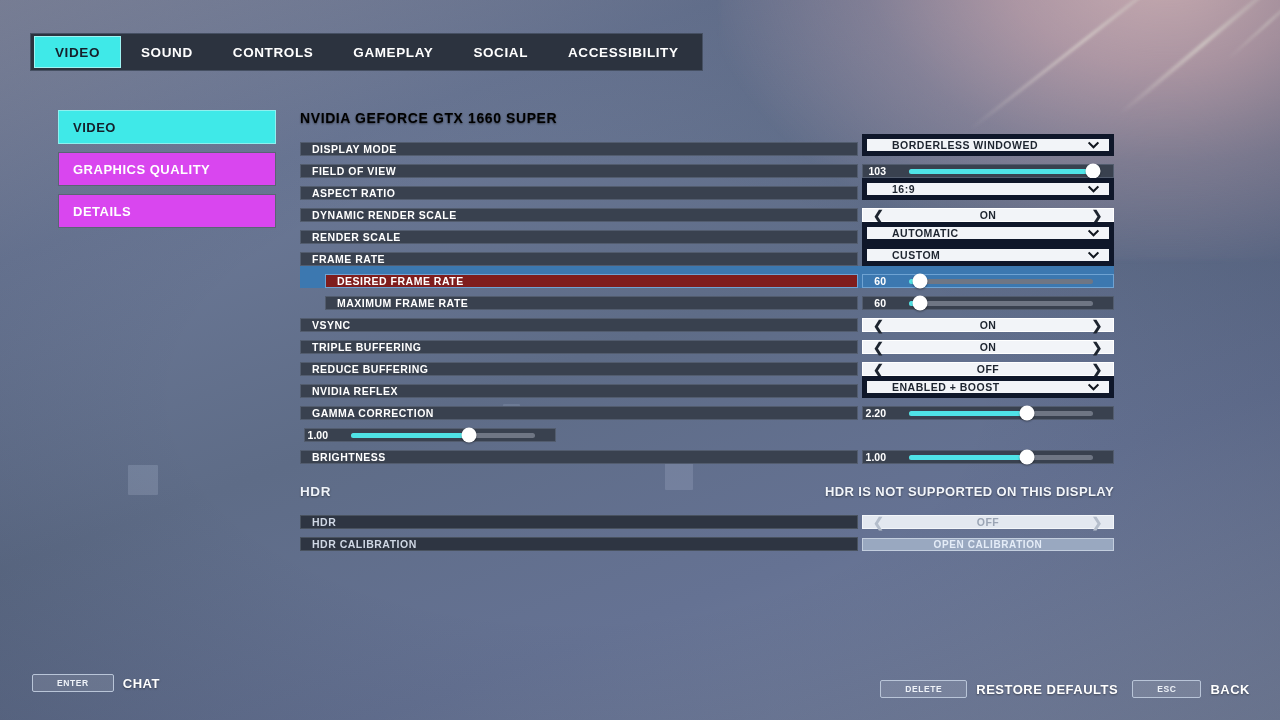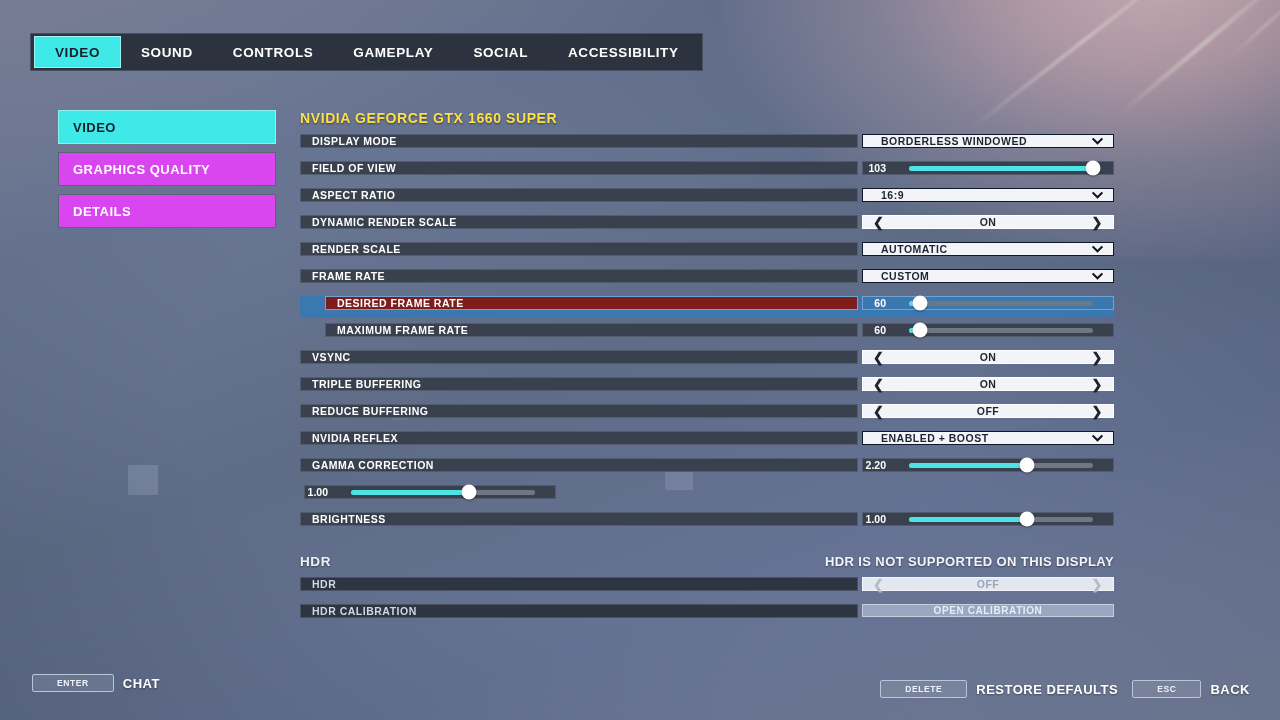--- a/index.html
+++ b/index.html
@@ -39,36 +39,36 @@
 
   
   #sidebar{position:absolute;left:58px;top:110px;width:218px;}
   .side-item{height:34px;margin-bottom:8px;display:flex;align-items:center;
     padding-left:14px;box-sizing:border-box;color:#ffffff;font-size:13px;font-weight:bold;
     letter-spacing:.5px;background:#d946ef;border:1px solid #5a6475;cursor:pointer;}
   .side-item.active{background:#3fe9e8;color:#16202c;border-color:#8ff0ef;}
 
   
   #panel{position:absolute;left:300px;top:110px;width:814px;}
-  .gpu-title{color:#fde047;font-size:14px;font-weight:bold;letter-spacing:.6px;
+  .gpu-title{color:#000000;font-size:14px;font-weight:bold;letter-spacing:.6px;
     margin-bottom:8px;text-shadow:0 1px 2px rgba(0,0,0,.45);}
-  .row{height:22px;margin-bottom:5px;display:flex;align-items:flex-start;position:relative;}
+  .row{height:22px;display:flex;align-items:flex-end;position:relative;}
   .row .label{flex:1;background:#39414f;border:1px solid #525c6e;box-sizing:border-box;
     display:flex;align-items:center;padding-left:11px;color:#ffffff;font-size:10.5px;
     font-weight:bold;letter-spacing:.5px;}
   .row.indent{padding-left:25px;}
   .row.sel .label{background:#7f1d1d;border-color:#6fa3d3;}
   .row.sel{background:#3c78b0;}
   .row.sel .ctrl-slider{background:#3c78b0;border-color:#6fa3d3;}
 
   
   .ctrl{width:252px;margin-left:4px;box-sizing:border-box;display:flex;align-items:center;
     position:relative;}
-  .ctrl-dd{background:#f2f4f8;border:1px solid #0f172a;color:#1d242f;font-size:10.5px;
-    font-weight:bold;letter-spacing:.5px;padding:0 18px;justify-content:flex-start;cursor:pointer;}
+  .ctrl-dd{background:#f2f4f8;border:5px solid #0f172a;color:#1d242f;font-size:10.5px;
+    font-weight:bold;letter-spacing:.5px;padding:0 25px;justify-content:flex-start;cursor:pointer;}
   .ctrl-dd .chev{position:absolute;right:10px;top:50%;transform:translateY(-50%);
     width:11px;height:11px;}
   .ctrl-arrows{background:#f2f4f8;border:1px solid #ffffff;color:#1d242f;font-size:10.5px;
     font-weight:bold;letter-spacing:.5px;justify-content:center;cursor:pointer;}
   .ctrl-arrows .ar{position:absolute;top:50%;transform:translateY(-50%);font-size:13px;
     font-weight:bold;color:#1d242f;}
   .ctrl-arrows .ar.l{left:10px;}
   .ctrl-arrows .ar.r{right:10px;}
   .ctrl-slider{background:#39414f;border:1px solid #525c6e;padding:0 8px 0 0;cursor:pointer;}
   .ctrl-slider .num{width:46px;text-align:right;color:#ffffff;font-size:10.5px;font-weight:bold;

